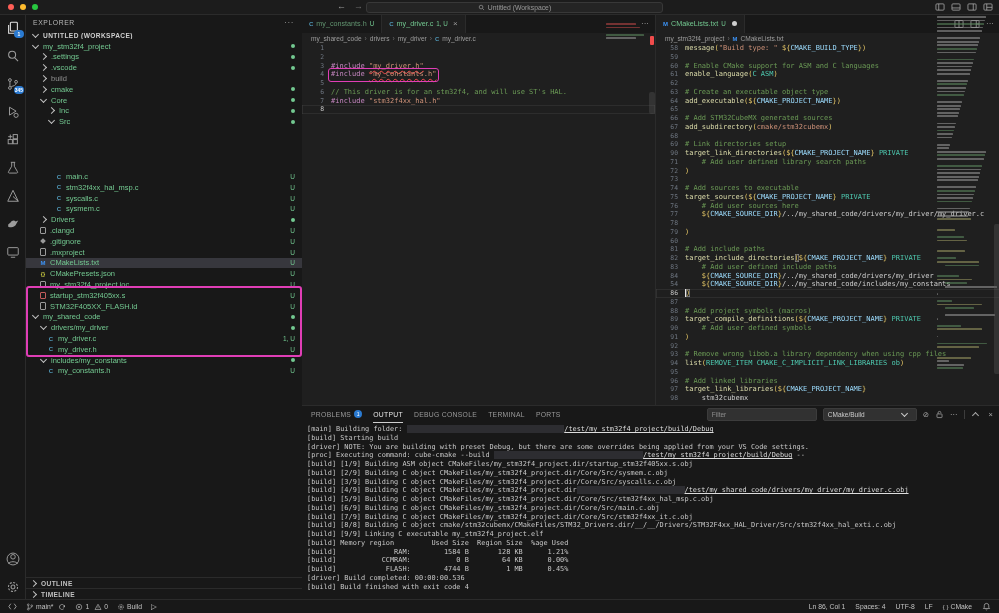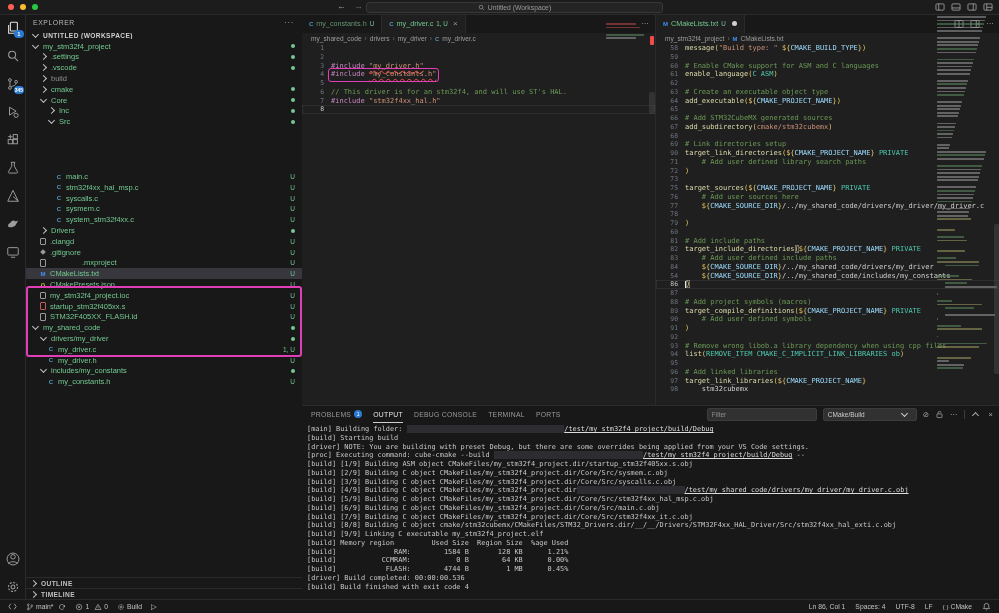--- a/index.html
+++ b/index.html
@@ -298,41 +298,36 @@
         <div class="trow green" style="padding-left: 30px;">
           <span class="ficon fi-c">C</span>
           <span class="tlabel">syscalls.c</span>
           <span class="tbadge">U</span>
         </div>
         <div class="trow green" style="padding-left: 30px;">
           <span class="ficon fi-c">C</span>
           <span class="tlabel">sysmem.c</span>
           <span class="tbadge">U</span>
         </div>
-        <div class="trow green" style="padding-left: 30px;">
-          <span class="ficon fi-c">C</span>
-          <span class="tlabel">system_stm32f4xx.c</span>
-          <span class="tbadge">U</span>
-        </div>
         <div class="trow green" style="padding-left: 14px;">
           <span class="chev right"></span>
           <span class="tlabel">Drivers</span>
           <span class="tdot"></span>
         </div>
         <div class="trow green" style="padding-left: 14px;">
           <span class="ficon fi-doc"></span>
           <span class="tlabel">.clangd</span>
           <span class="tbadge">U</span>
         </div>
         <div class="trow green" style="padding-left: 14px;">
           <span class="ficon fi-git"></span>
           <span class="tlabel">.gitignore</span>
           <span class="tbadge">U</span>
         </div>
-        <div class="trow green" style="padding-left: 14px; gap: 32px;">
+        <div class="trow green" style="padding-left: 14px;">
           <span class="ficon fi-doc"></span>
           <span class="tlabel">.mxproject</span>
           <span class="tbadge">U</span>
         </div>
         <div class="trow sel green" style="padding-left: 14px;">
           <span class="ficon fi-cmake">M</span>
           <span class="tlabel">CMakeLists.txt</span>
           <span class="tbadge">U</span>
         </div>
         <div class="trow green" style="padding-left: 14px;">
@@ -551,20 +546,24 @@
           <span class="lnum">71</span>
           <span class="ltext"><span class="tk-t">    </span><span class="tk-c"># Add user defined library search paths</span></span>
         </div>
         <div class="cline">
           <span class="lnum">72</span>
           <span class="ltext"><span class="tk-b">)</span></span>
         </div>
         <div class="cline">
           <span class="lnum">73</span>
           <span class="ltext"></span>
+        </div>
+        <div class="cline">
+          <span class="lnum">74</span>
+          <span class="ltext"><span class="tk-c"># Add sources to executable</span></span>
         </div>
         <div class="cline">
           <span class="lnum">75</span>
           <span class="ltext"><span class="tk-f">target_sources</span><span class="tk-b">(${</span><span class="tk-v">CMAKE_PROJECT_NAME</span><span class="tk-b">}</span><span class="tk-T"> PRIVATE</span></span>
         </div>
         <div class="cline">
           <span class="lnum">76</span>
           <span class="ltext"><span class="tk-t">    </span><span class="tk-c"># Add user sources here</span></span>
         </div>
         <div class="cline">

